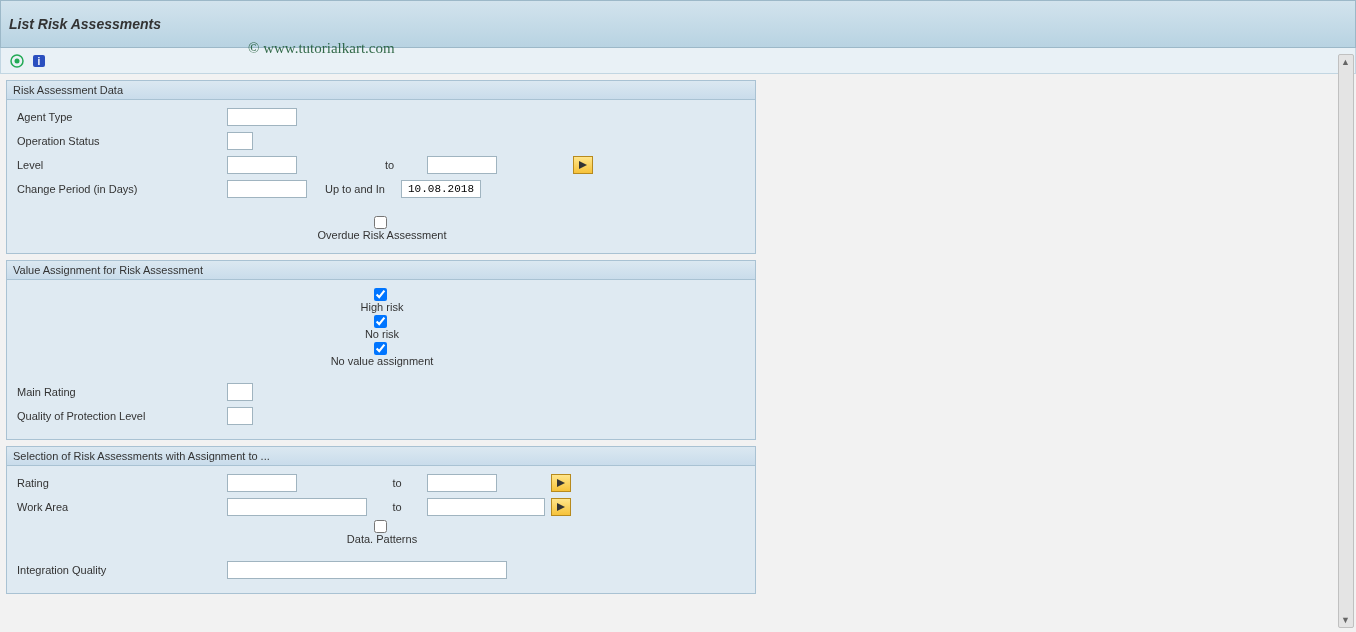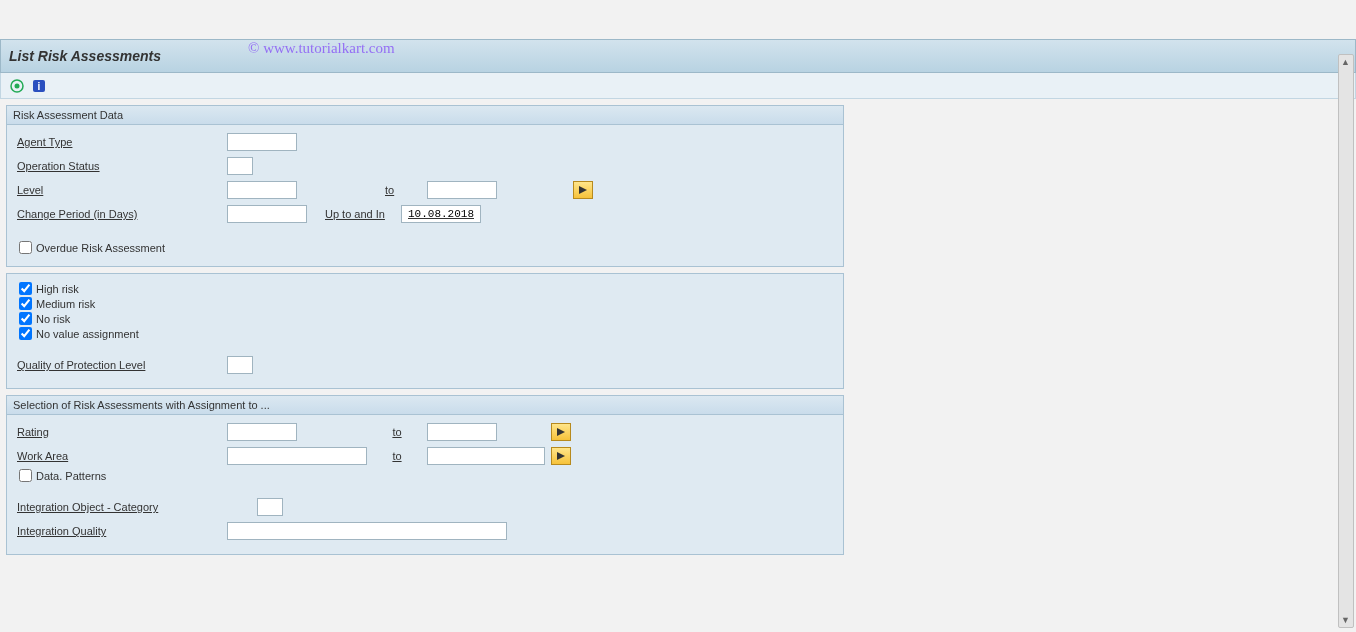--- a/index.html
+++ b/index.html
@@ -9,77 +9,75 @@
       background: #f2f2f2;
       color: #333;
       width: 1356px;
       height: 632px;
       overflow: hidden;
       position: relative;
     }
     .titlebar {
       background: linear-gradient(to bottom, #d2e3ed 0%, #b8d3e2 100%);
       border: 1px solid #9cb8c8;
-      padding: 8px 8px;
+      padding: 15px 8px;
       font-weight: bold;
       font-style: italic;
       font-size: 14px;
       color: #333;
-      margin-top: 39px;
     }
     .toolbar {
       background: #e9f1f6;
       border: 1px solid #c2d6e2;
       border-top: none;
       padding: 4px 8px;
       display: flex;
       align-items: center;
       gap: 6px;
       height: 26px;
     }
     .tb-icon {
       width: 16px; height: 16px;
       display: inline-flex; align-items:center; justify-content:center;
       cursor: pointer;
     }
     .watermark {
       position: absolute;
       top: 40px; left: 248px;
-      color: #8b5cf6;
+      color: #14532d;
       font-size: 15px;
       font-family: Georgia, serif;
       opacity: 0.85;
       pointer-events:none;
     }
     .content {
       padding: 6px;
       height: 582px;
       overflow-y: auto;
     }
     .panel {
-      width: 838px;
+      width: 750px;
       background: #dfeaf2;
       border: 1px solid #a9c2d3;
       margin-bottom: 6px;
     }
     .panel-header {
       background: linear-gradient(to bottom, #dbe8f1, #c9dceb);
       padding: 3px 6px;
       border-bottom: 1px solid #a9c2d3;
       color: #333;
     }
     .panel-body {
       padding: 6px 10px 10px 10px;
     }
     .row {
       display: flex;
       align-items: center;
       min-height: 22px;
       margin-bottom: 2px;
-      text-decoration: underline;
     }
     .lbl { width: 210px; }
     .gap { height: 12px; }
     input[type="text"] {
       height: 18px;
       border: 1px solid #a0b4c0;
       background: #fff;
       padding: 0 6px;
       font-size: 11px;
     }
@@ -111,21 +109,21 @@
       background: #e4e4e4;
       border: 1px solid #c0c0c0;
       border-radius: 2px;
     }
     .scroll-right::before{
       content:"▲"; position:absolute; top:2px; left:2px; font-size:9px; color:#666;
     }
     .scroll-right::after{
       content:"▼"; position:absolute; bottom:2px; left:2px; font-size:9px; color:#666;
     }
-    .chkline { display:flex; align-items:center; margin: 2px 0 2px 2px; }
+    .chkline { display:flex; align-items:center; margin: 2px 0 2px 2px; flex-direction: column; }
   </style>
 </head>
 <body>
 
 <div class="titlebar">List Risk Assessments</div>
 
 <div class="toolbar">
   <span class="tb-icon">
     <svg width="14" height="14" viewBox="0 0 14 14">
         <circle cx="7" cy="7" r="6" fill="none" stroke="#2a5" stroke-width="1.5"></circle>
@@ -177,38 +175,39 @@
       </div>
       <div class="gap"></div>
       <div class="chkline">
         <input type="checkbox" class="chk" style="">
         <span>Overdue Risk Assessment</span>
       </div>
     </div>
   </div>
 
   <div class="panel">
+    <div class="panel-header">Value Assignment for Risk Assessment</div>
     <div class="panel-body">
       <div class="chkline">
         <input type="checkbox" class="chk" checked="" style="">
         <span>High risk</span>
       </div>
       <div class="chkline">
         <input type="checkbox" class="chk" checked="" style="">
-        <span>Medium risk</span>
-      </div>
-      <div class="chkline">
-        <input type="checkbox" class="chk" checked="" style="">
         <span>No risk</span>
       </div>
       <div class="chkline">
         <input type="checkbox" class="chk" checked="" style="">
         <span>No value assignment</span>
       </div>
       <div class="gap"></div>
+      <div class="row">
+        <span class="lbl">Main Rating</span>
+        <input type="text" class="w-tiny" style="">
+      </div>
       <div class="row">
         <span class="lbl">Quality of Protection Level</span>
         <input type="text" class="w-tiny" style="">
       </div>
     </div>
   </div>
 
   <div class="panel">
     <div class="panel-header">Selection of Risk Assessments with Assignment to ...</div>
     <div class="panel-body">
@@ -235,24 +234,20 @@
               <path d="M1 1 L9 5 L1 9 Z" fill="#333"></path>
             </svg>
         </span>
       </div>
       <div class="chkline">
         <input type="checkbox" class="chk" style="">
         <span>Data. Patterns</span>
       </div>
       <div class="gap"></div>
       <div class="row">
-        <span class="lbl" style="width:240px">Integration Object - Category</span>
-        <input type="text" class="w-tiny" style="">
-      </div>
-      <div class="row">
         <span class="lbl">Integration Quality</span>
         <input type="text" class="w-long" style="">
       </div>
     </div>
   </div>
 
 </div>
 
 <div class="scroll-right"></div>
 

